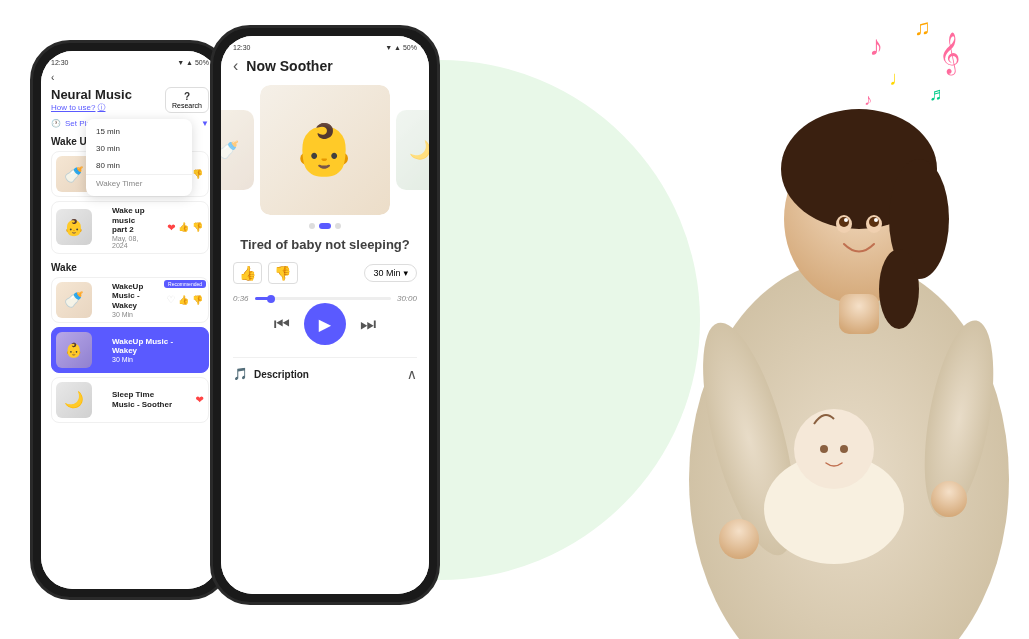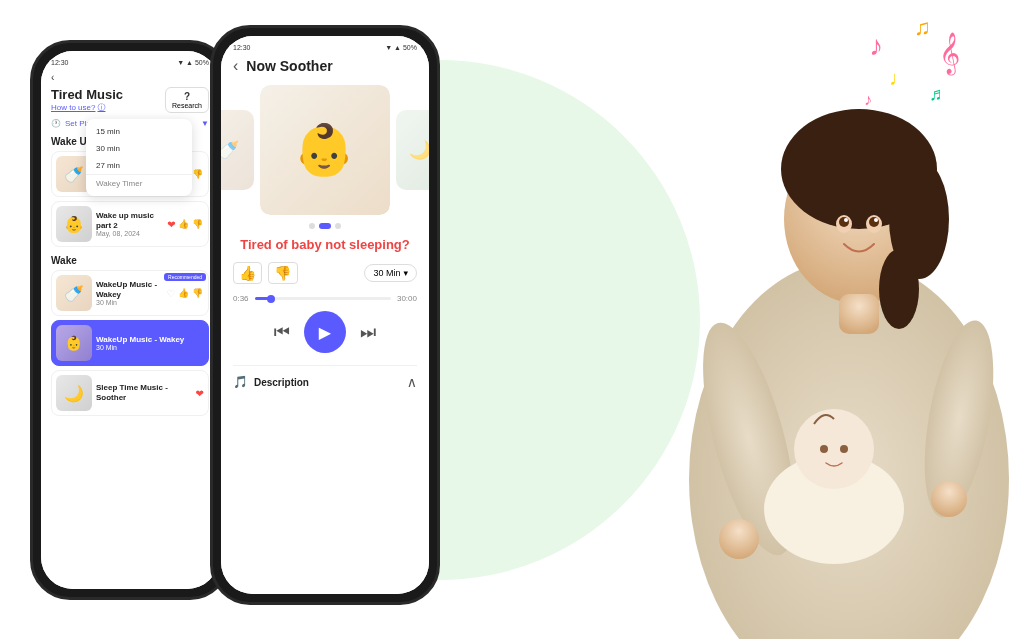--- a/index.html
+++ b/index.html
@@ -199,21 +199,21 @@
       width: 36px;
       height: 36px;
       border-radius: 6px;
       background: #ddd;
       flex-shrink: 0;
       overflow: hidden;
     }
 
     .card-info {
       flex: 1;
-      padding: 0 4px;
+      padding: 0 20px;
     }
 
     .card-title {
       font-size: 8px;
       font-weight: 600;
       color: #222;
       line-height: 1.2;
     }
 
     .card-sub {
@@ -333,21 +333,21 @@
 
     .dot.active {
       background: #5a5aff;
       width: 12px;
       border-radius: 3px;
     }
 
     .track-title {
       font-size: 13px;
       font-weight: 700;
-      color: #ef4444;
+      color: #404040;
       text-align: center;
       margin-bottom: 10px;
     }
 
     .player-controls-row {
       display: flex;
       align-items: center;
       justify-content: space-between;
       margin-bottom: 10px;
     }
@@ -427,21 +427,22 @@
       top: 15px;
       right: 50px;
       z-index: 10;
     }
 
     
     .progress-bar-container {
       display: flex;
       align-items: center;
       gap: 6px;
-      margin-bottom: 8px;
+      margin-bottom: 0;
+      font-style: italic;
     }
 
     .progress-bar {
       flex: 1;
       height: 3px;
       background: #eee;
       border-radius: 2px;
       position: relative;
     }
 
@@ -487,21 +488,21 @@
         <span>12:30</span>
         <span>▼ ▲ 50%</span>
       </div>
 
       <div class="back-arrow">
         <span>‹</span>
       </div>
 
       <div class="left-header">
         <div>
-          <div class="app-title">Tired Music</div>
+          <div class="app-title">Neural Music</div>
           <div class="how-to">
             <span>How to use?</span>
             <span>ⓘ</span>
           </div>
         </div>
         <div class="research-btn">
           <span class="q-mark">?</span>
           <span>Research</span>
         </div>
       </div>
@@ -513,21 +514,21 @@
       </div>
 
       <div class="dropdown-popup">
         <div class="dropdown-item">
           <span>15 min</span>
         </div>
         <div class="dropdown-item">
           <span>30 min</span>
         </div>
         <div class="dropdown-item">
-          <span>27 min</span>
+          <span>80 min</span>
         </div>
         <div class="dropdown-item cancel">
           <span>Wakey Timer</span>
         </div>
       </div>
 
       <div class="section-title">Wake Up</div>
 
       <div class="music-card">
         <div class="card-thumb">

